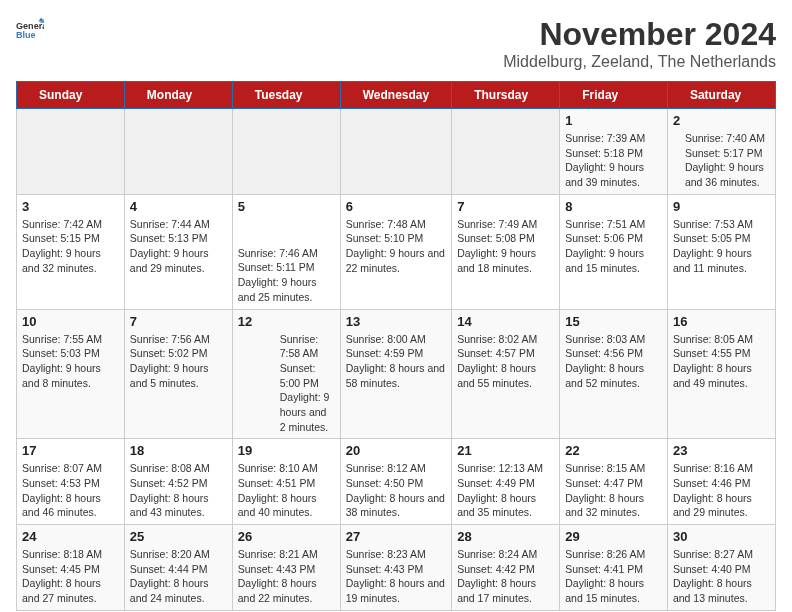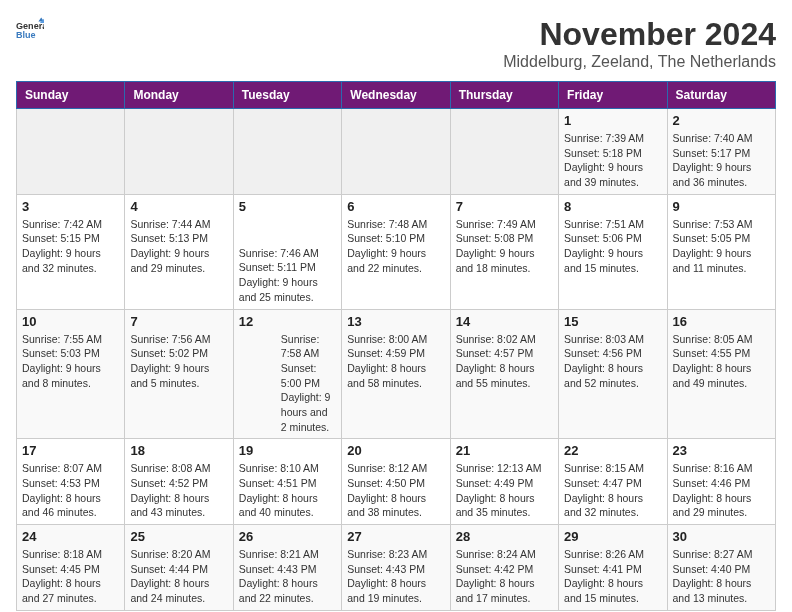--- a/index.html
+++ b/index.html
@@ -37,24 +37,24 @@
       font-size: 16px;
       color: #555;
       text-align: center;
     }
     table {
       width: 100%;
       border-collapse: collapse;
       font-size: 11px;
     }
     thead tr th {
-      background-color: #701a75;
+      background-color: #b91c1c;
       color: #fff;
       text-align: left;
-      padding: 6px 8px;
+      padding: 6px 22px;
       font-size: 12px;
       border: 1px solid #2a6aaf;
     }
     tbody tr td {
       border: 1px solid #ccc;
       vertical-align: top;
       padding: 4px 5px;
       height: 80px;
       width: 14.28%;
       background: #fff;
@@ -115,21 +115,21 @@
         <td class="empty-cell"></td>
         <td class="empty-cell"></td>
         <td>
           <div class="day-number">1</div>
           <div class="day-info" style="white-space: pre-line;">Sunrise: 7:39 AM
 Sunset: 5:18 PM
 Daylight: 9 hours and 39 minutes.</div>
         </td>
         <td>
           <div class="day-number">2</div>
-          <div class="day-info" style="white-space: pre-line;">Sunrise: 7:40 AM
+          <div class="day-info" style="white-space: pre-line; margin-left: 12px;">Sunrise: 7:40 AM
 Sunset: 5:17 PM
 Daylight: 9 hours and 36 minutes.</div>
         </td>
       </tr>
       <tr>
         <td>
           <div class="day-number">3</div>
           <div class="day-info" style="white-space: pre-line;">Sunrise: 7:42 AM
 Sunset: 5:15 PM
 Daylight: 9 hours and 32 minutes.</div>

